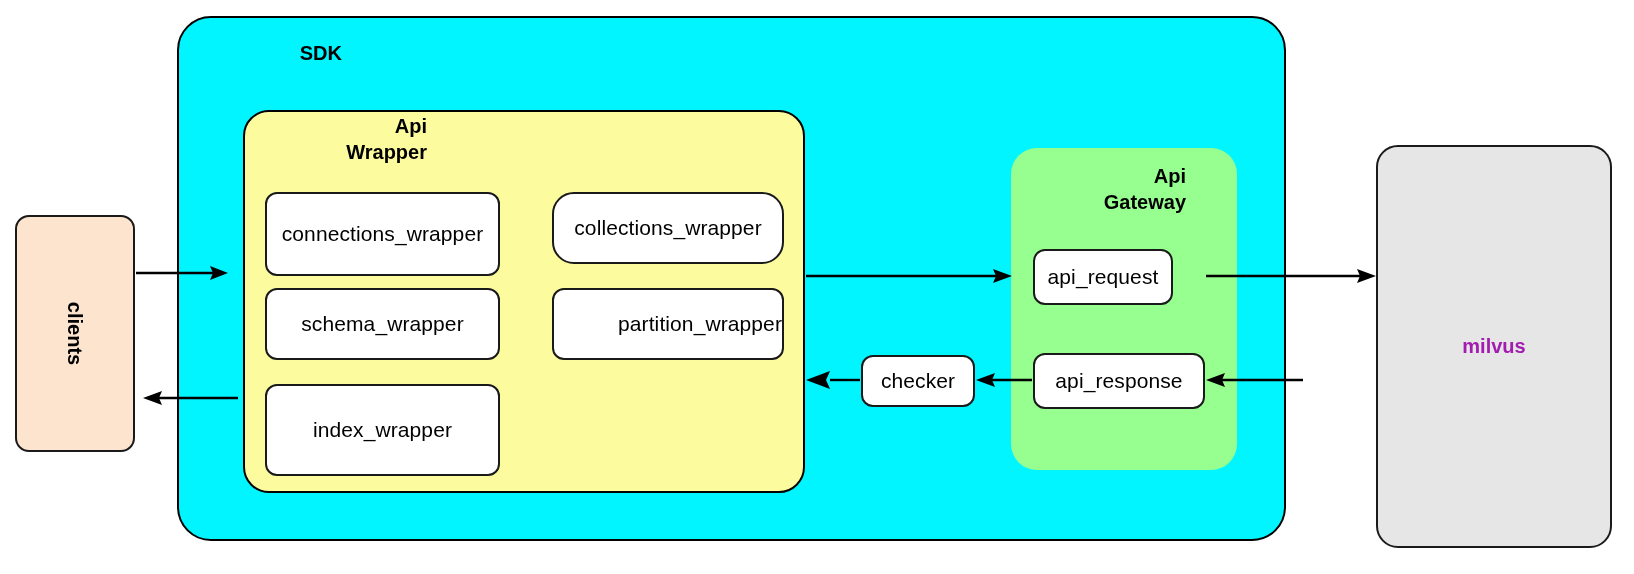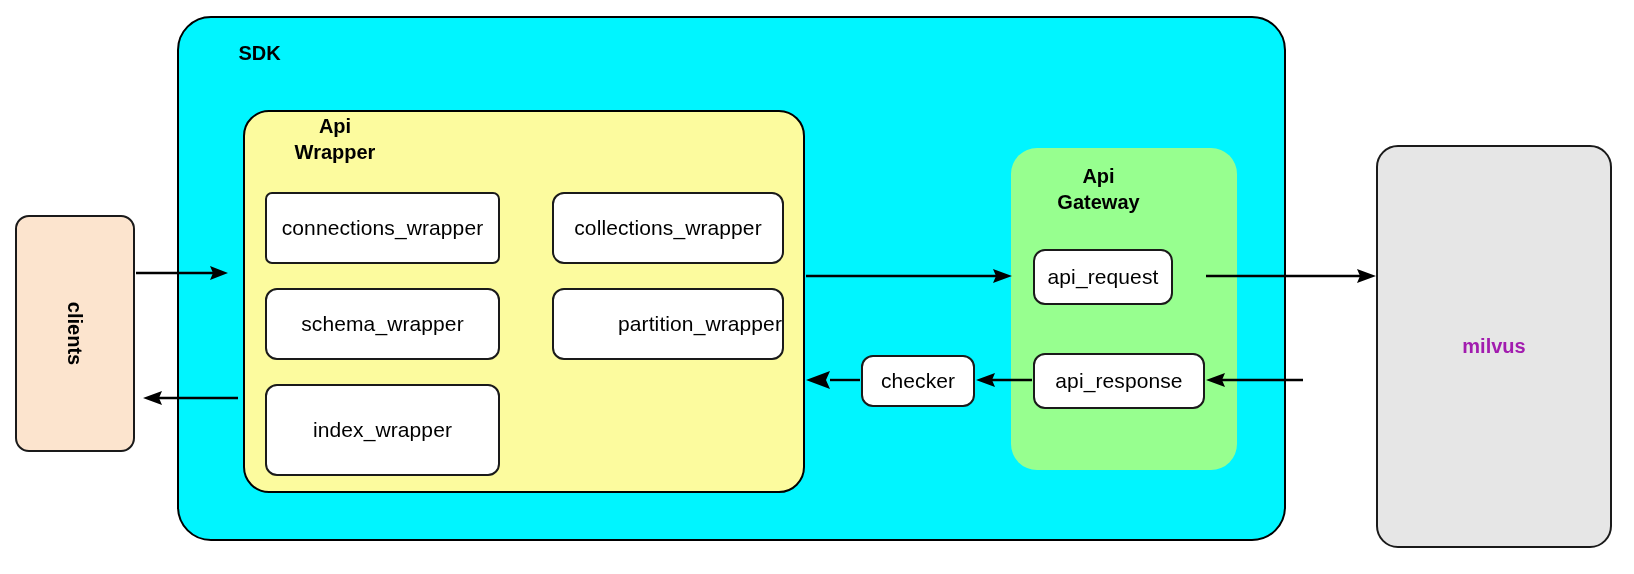--- a/index.html
+++ b/index.html
@@ -66,21 +66,21 @@
   }
 
   
   .grp-title {
     position: absolute;
     font-size: 20px;
     font-weight: bold;
     color: #000000;
     line-height: 1.32;
     white-space: pre-line;
-    text-align: center;
+    text-align: right;
     pointer-events: none;
   }
   .bold-label {
     font-size: 20px;
     font-weight: bold;
     color: #a21caf;
   }
   .vertical-label {
     font-size: 20px;
     font-weight: bold;
@@ -110,31 +110,31 @@
 
 <div id="canvas">
 
   <div class="box container-sdk" style="left:177px; top:16px; width:1109px; height:525px;"></div>
   <div class="grp-title" style="left:177px; top:40px; width:165px;">SDK</div>
 
   <div class="box container-wrapper" style="left:243px; top:110px; width:562px; height:383px;"></div>
   <div class="grp-title" style="left:243px; top:113px; width:184px;">Api
 Wrapper</div>
 
-  <div class="box leaf" style="left:265px; top:192px; width:235px; height:72px;border-radius:7px;">
+  <div class="box leaf" style="left:265px; top:192px; width:235px; height:84px;">
     <span>connections_wrapper</span>
   </div>
   <div class="box leaf" style="left:265px; top:288px; width:235px; height:72px;text-align:center;">
     <span>schema_wrapper</span>
   </div>
   <div class="box leaf" style="left:265px; top:384px; width:235px; height:92px;">
     <span>index_wrapper</span>
   </div>
 
-  <div class="box leaf" style="left:552px; top:192px; width:232px; height:72px;">
+  <div class="box leaf" style="left:552px; top:192px; width:232px; height:72px;border-radius:22px;">
     <span>collections_wrapper</span>
   </div>
   <div class="box leaf" style="left:552px; top:288px; width:232px; height:72px;justify-content:flex-end;">
     <span>partition_wrapper</span>
   </div>
 
   <div class="box container-gateway" style="left:1011px; top:148px; width:226px; height:322px;"></div>
   <div class="grp-title" style="left:1011px; top:163px; width:175px;">Api
 Gateway</div>
 

